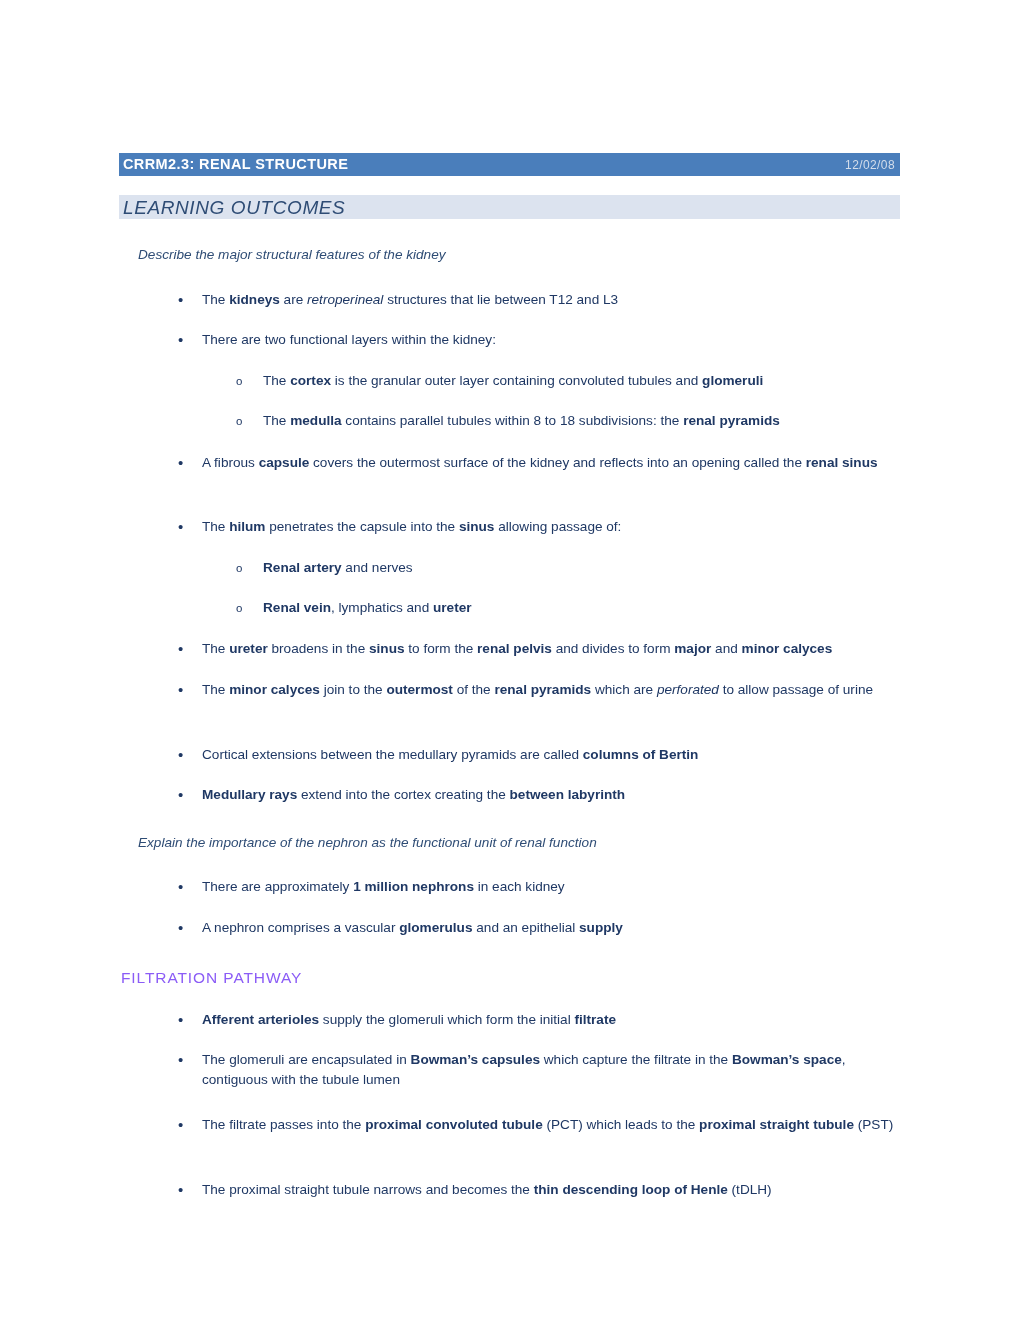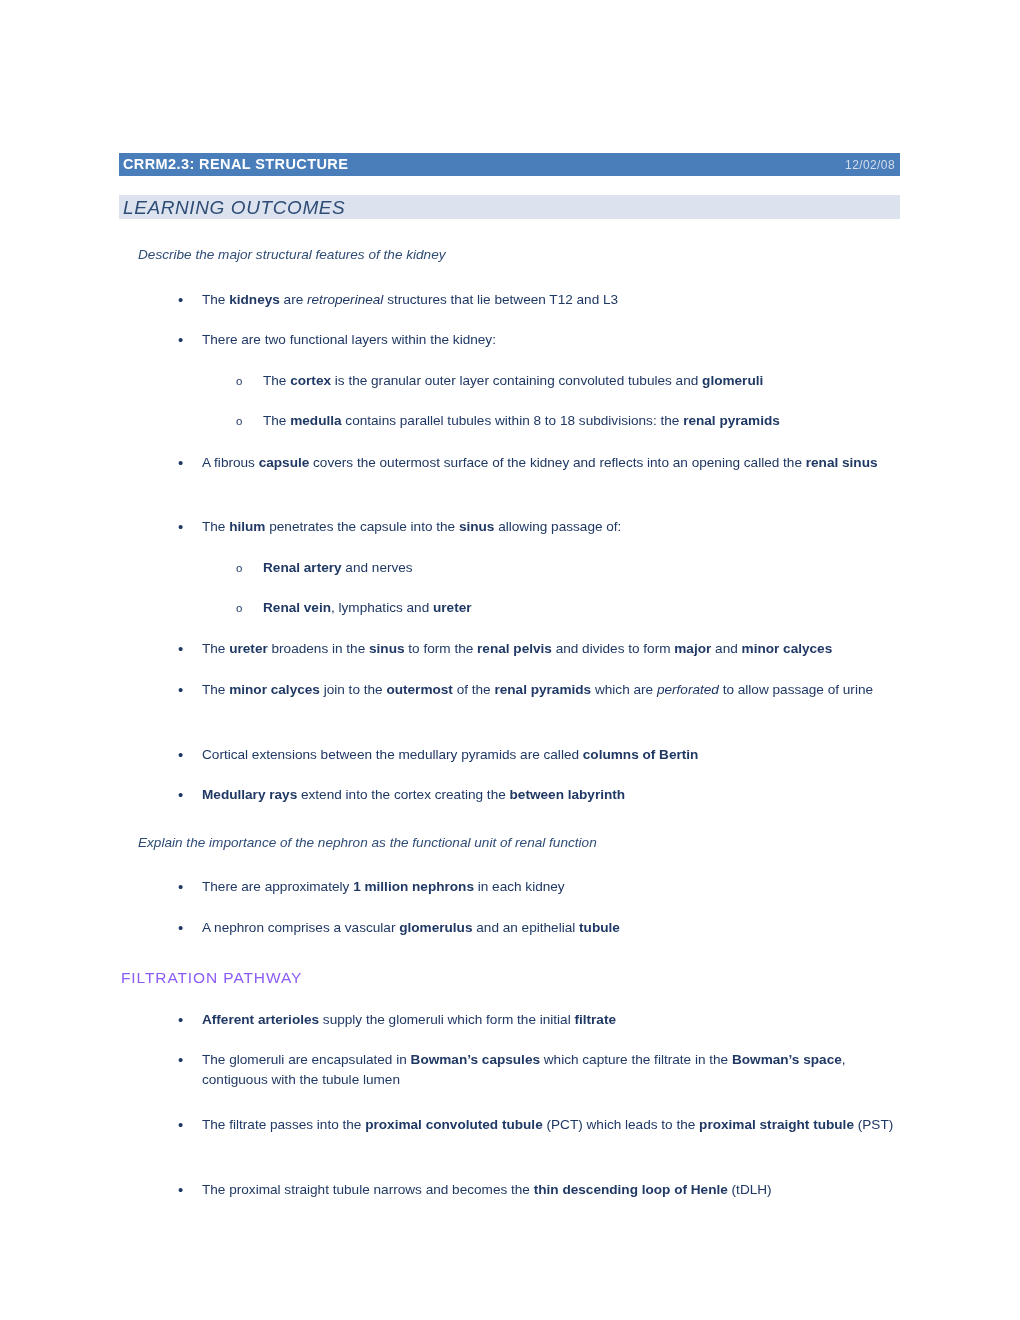--- a/index.html
+++ b/index.html
@@ -217,21 +217,21 @@
 
   <div class="lead-line" style="top:819px">Explain the importance of the nephron as the functional unit of renal function</div>
 
   <div class="bullet lvl1" style="top:861px">
     <span class="marker">•</span>
     <span class="btext">There are approximately <b>1 million nephrons</b> in each kidney</span>
   </div>
 
   <div class="bullet lvl1" style="top:902px">
     <span class="marker">•</span>
-    <span class="btext">A nephron comprises a vascular <b>glomerulus</b> and an epithelial <b>tubule</b></span>
+    <span class="btext">A nephron comprises a vascular <b>glomerulus</b> and an epithelial <b>supply</b></span>
   </div>
 
   <div class="plain-heading" style="top:954px">FILTRATION PATHWAY</div>
 
   <div class="bullet lvl1" style="top:994px">
     <span class="marker">•</span>
     <span class="btext"><b>Afferent arterioles</b> supply the glomeruli which form the initial <b>filtrate</b></span>
   </div>
 
   <div class="bullet lvl1" style="top:1034px">

